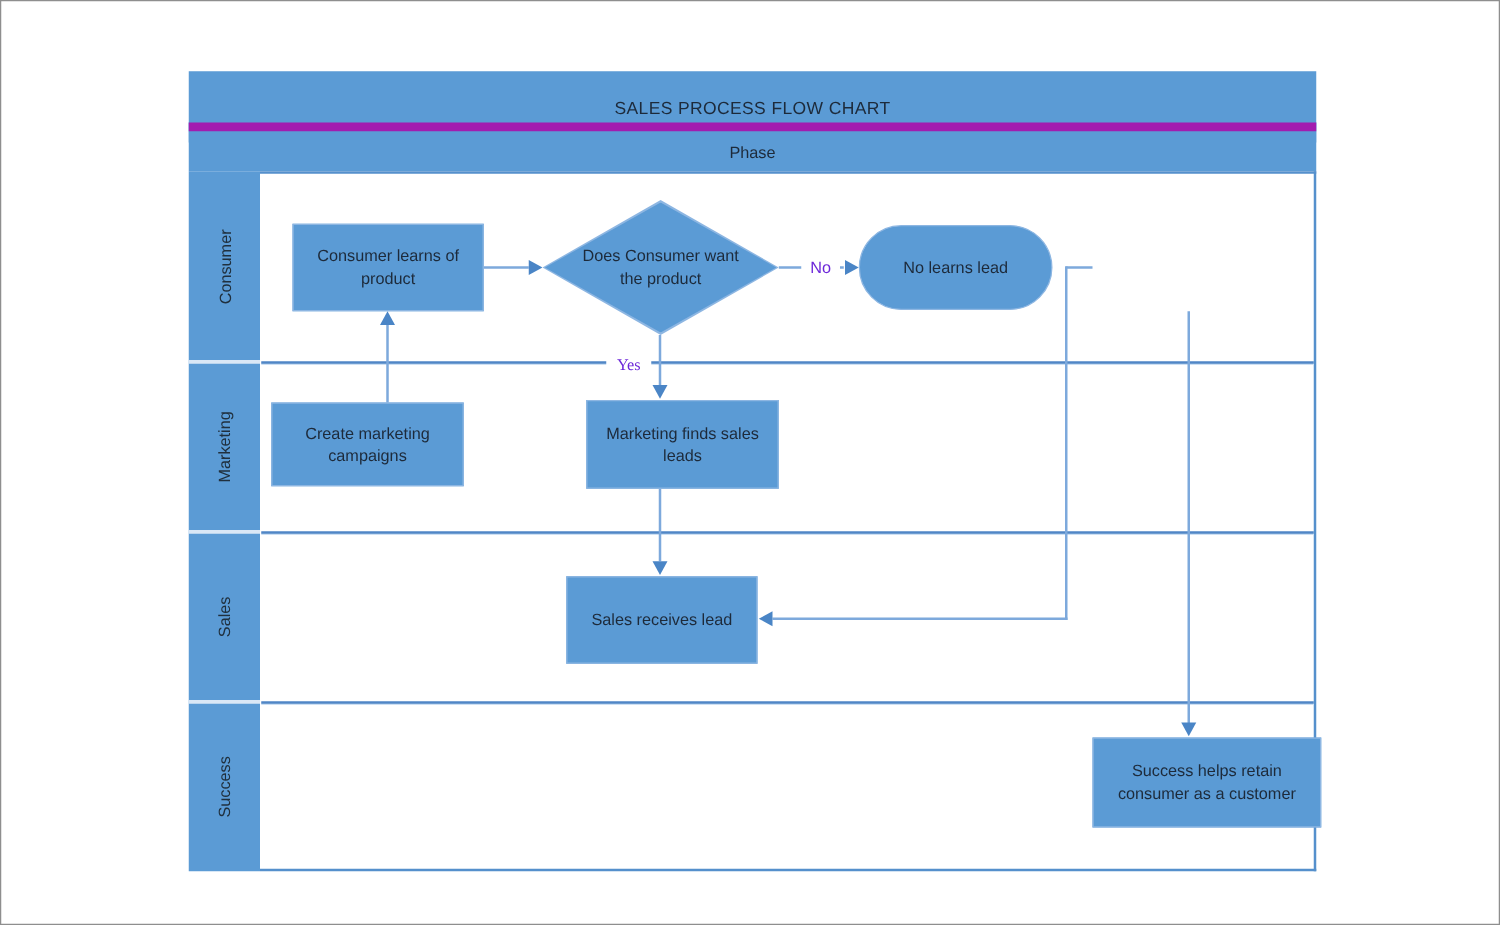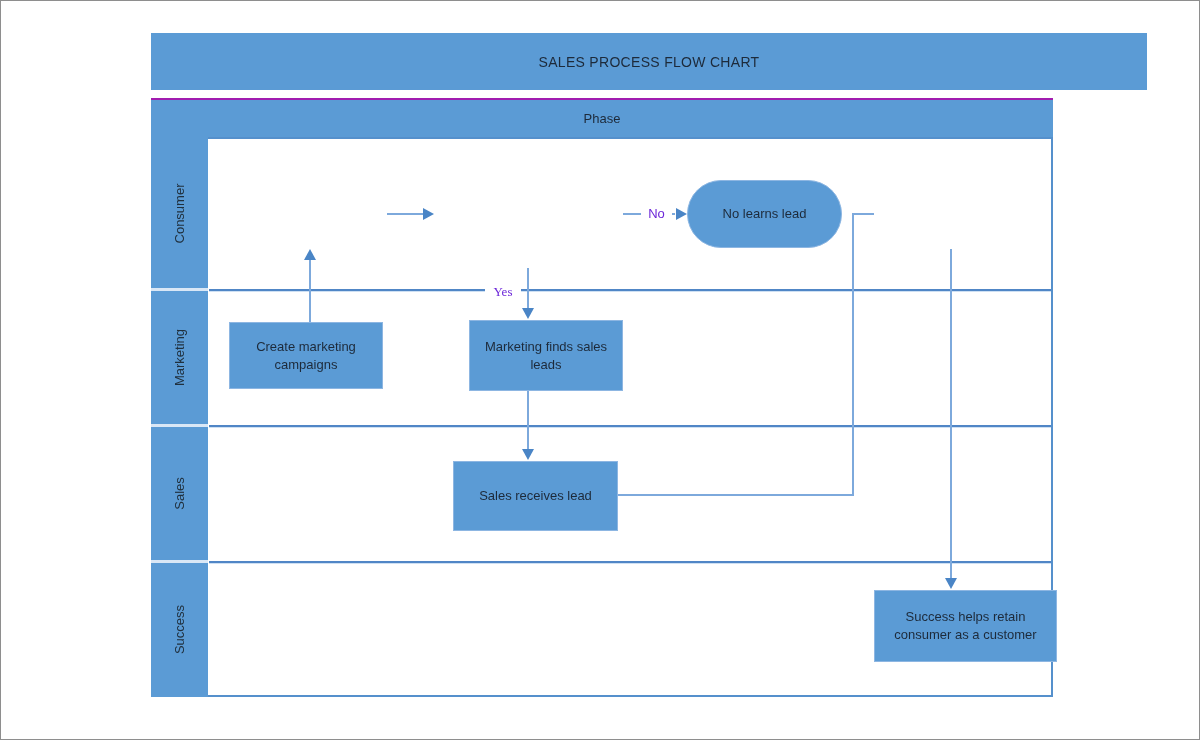--- a/index.html
+++ b/index.html
@@ -1,25 +1,25 @@
 <!DOCTYPE html>
 <html><head>
 <meta charset="utf-8">
 <style>
   html,body{margin:0;padding:0;background:#fff;}
   body{font-family:"Liberation Sans",sans-serif;color:#22303e;}
   .canvas{position:relative;width:1200px;height:740px;background:#ffffff;
           border:1px solid #8e8e8e;box-sizing:border-box;overflow:hidden;}
 
   
-  .title-band{position:absolute;left:150px;top:32px;width:996px;height:57px;
+  .title-band{position:absolute;left:150px;top:56px;width:902px;height:57px;
               background:#5b9bd5;display:flex;align-items:center;justify-content:center;}
   .title-band span{font-size:14px;letter-spacing:.3px;color:#1d2a3a;}
   .phase-band{position:absolute;left:150px;top:97px;width:902px;height:39px;
-              background:#5b9bd5;border-top:2px solid #a21caf;box-sizing:border-box;
+              background:#5b9bd5;border-top:7px solid #a21caf;box-sizing:border-box;
               display:flex;align-items:center;justify-content:center;}
   .phase-band span{font-size:13px;color:#1d2a3a;}
 
   
   .label-col{position:absolute;left:150px;top:136px;width:57px;height:560px;background:#5b9bd5;}
   .chart-body{position:absolute;left:207px;top:136px;width:845px;height:560px;background:#fff;
               border:2px solid #5590cc;border-left:none;box-sizing:border-box;}
   .lane-label{position:absolute;left:150px;width:57px;display:flex;align-items:center;
               justify-content:center;z-index:2;}
   .lane-label span{transform:rotate(-90deg);white-space:nowrap;font-size:13px;color:#20303e;}
@@ -105,26 +105,32 @@
   <div class="arr arr-d" style="left:521px;top:448px;"></div>
 
   <div class="h-line" style="left:852px;top:212px;width:21px;"></div>
   <div class="v-line" style="left:851px;top:212px;height:283px;"></div>
   <div class="h-line" style="left:617px;top:493px;width:236px;"></div>
   <div class="arr arr-l" style="left:606px;top:488px;"></div>
 
   <div class="v-line" style="left:949px;top:248px;height:330px;"></div>
   <div class="arr arr-d" style="left:944px;top:577px;"></div>
 
+  <div class="node" style="left:233px;top:178px;width:153px;height:70px;">Consumer learns of product</div>
 
+  <div class="diamond" style="left:433px;top:159px;width:189px;height:108px;">
+    <div class="d-outer"></div>
+    <div class="d-inner"></div>
+    <div class="d-text">Does Consumer want the product</div>
+  </div>
 
   <div class="node stadium" style="left:686px;top:179px;width:155px;height:68px;">No learns lead</div>
 
 
-  <div class="node" style="left:228px;top:321px;width:154px;height:67px;">Create marketing campaigns</div>
+  <div class="node" style="left:216px;top:321px;width:154px;height:67px;">Create marketing campaigns</div>
 
   <div class="node" style="left:468px;top:319px;width:154px;height:71px;">Marketing finds sales leads</div>
 
-  <div class="node" style="left:452px;top:460px;width:165px;height:70px;">Sales receives lead</div>
+  <div class="node" style="left:452px;top:460px;width:153px;height:70px;">Sales receives lead</div>
 
   <div class="node" style="left:873px;top:589px;width:183px;height:72px;">Success helps retain consumer as a customer</div>
 
 </div>
 
 </body></html>

